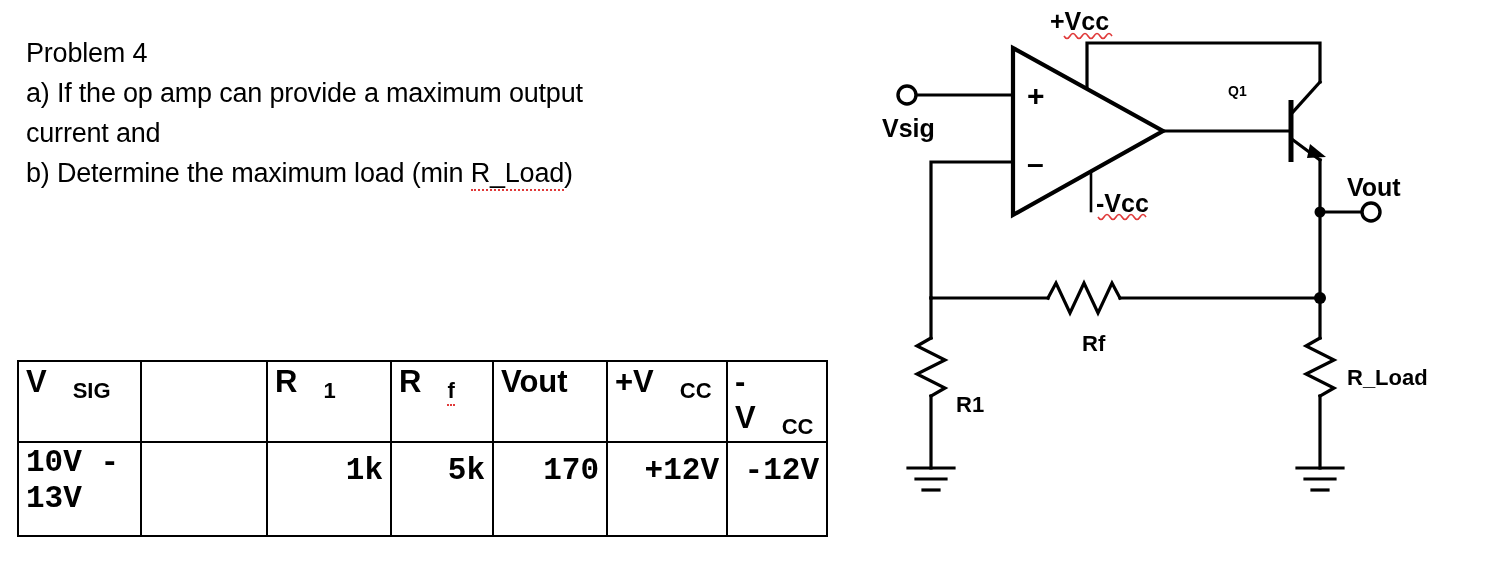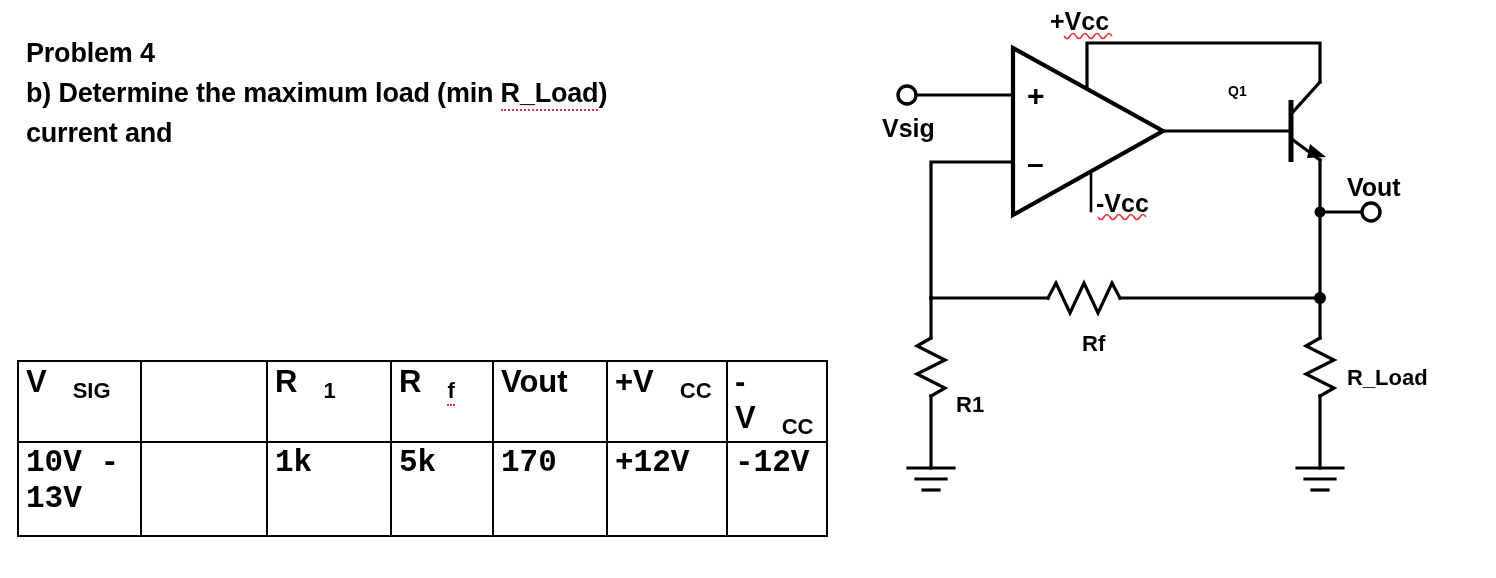--- a/index.html
+++ b/index.html
@@ -15,21 +15,21 @@
     font-family: "Liberation Sans", sans-serif;
     color: #000000;
   }
 
   
   #problem-text {
     position: absolute;
     left: 26px;
     top: 33px;
     width: 790px;
-    font-weight: bold;
+    font-weight: normal;
     font-size: 27px;
     line-height: 40px;
     letter-spacing: -0.2px;
     color: #000000;
   }
   #problem-text .line { white-space: nowrap; }
   .squiggle {
     border-bottom: 2px dotted #e03a3a;
     padding-bottom: 1px;
   }
@@ -54,21 +54,21 @@
   }
   #param-table thead td { height: 48px; }
   #param-table tbody td { height: 88px; font-family: Liberation Mono, monospace; }
   #param-table td.c0 { width: 107px; }
   #param-table td.c1 { width: 110px; }
   #param-table td.c2 { width: 108px; }
   #param-table td.c3 { width: 86px; }
   #param-table td.c4 { width: 98px; }
   #param-table td.c5 { width: 104px; }
   #param-table td.c6 { width: 84px; }
-  #param-table .val { text-align: left; display: block; }
+  #param-table .val { text-align: right; display: block; margin-top: 8px; }
   #param-table sub {
     font-size: 22px;
     vertical-align: baseline;
     position: relative;
     top: 6px;
     margin-left: 26px;
   }
 
   
   #circuit {
@@ -94,24 +94,25 @@
   .term { stroke: #000000; stroke-width: 3.4; fill: #ffffff; }
   .node { fill: #000000; }
   .tri { stroke: #000000; stroke-width: 4.2; fill: #ffffff; stroke-linejoin: miter; }
   .sq-red { stroke: #e03a3a; stroke-width: 1.6; fill: none; }
 </style>
 </head>
 <body>
 
 <div id="problem-text">
   <div class="line">Problem 4</div>
+  <div class="line">a)  If the op amp can provide a maximum output</div>
+  <div class="line">current and</div>
   <div class="line">
     <span>b) Determine the maximum load (min </span><span class="squiggle">R_Load</span><span>)</span>
   </div>
-  <div class="line">current and</div>
 </div>
 
 <table id="param-table">
   <thead>
     <tr>
       <td class="c0"><span>V</span><sub>SIG</sub></td>
       <td class="c1"><span></span></td>
       <td class="c2"><span>R</span><sub>1</sub></td>
       <td class="c3"><span>R</span><sub class="squiggle">f</sub></td>
       <td class="c4"><span>Vout</span></td>

